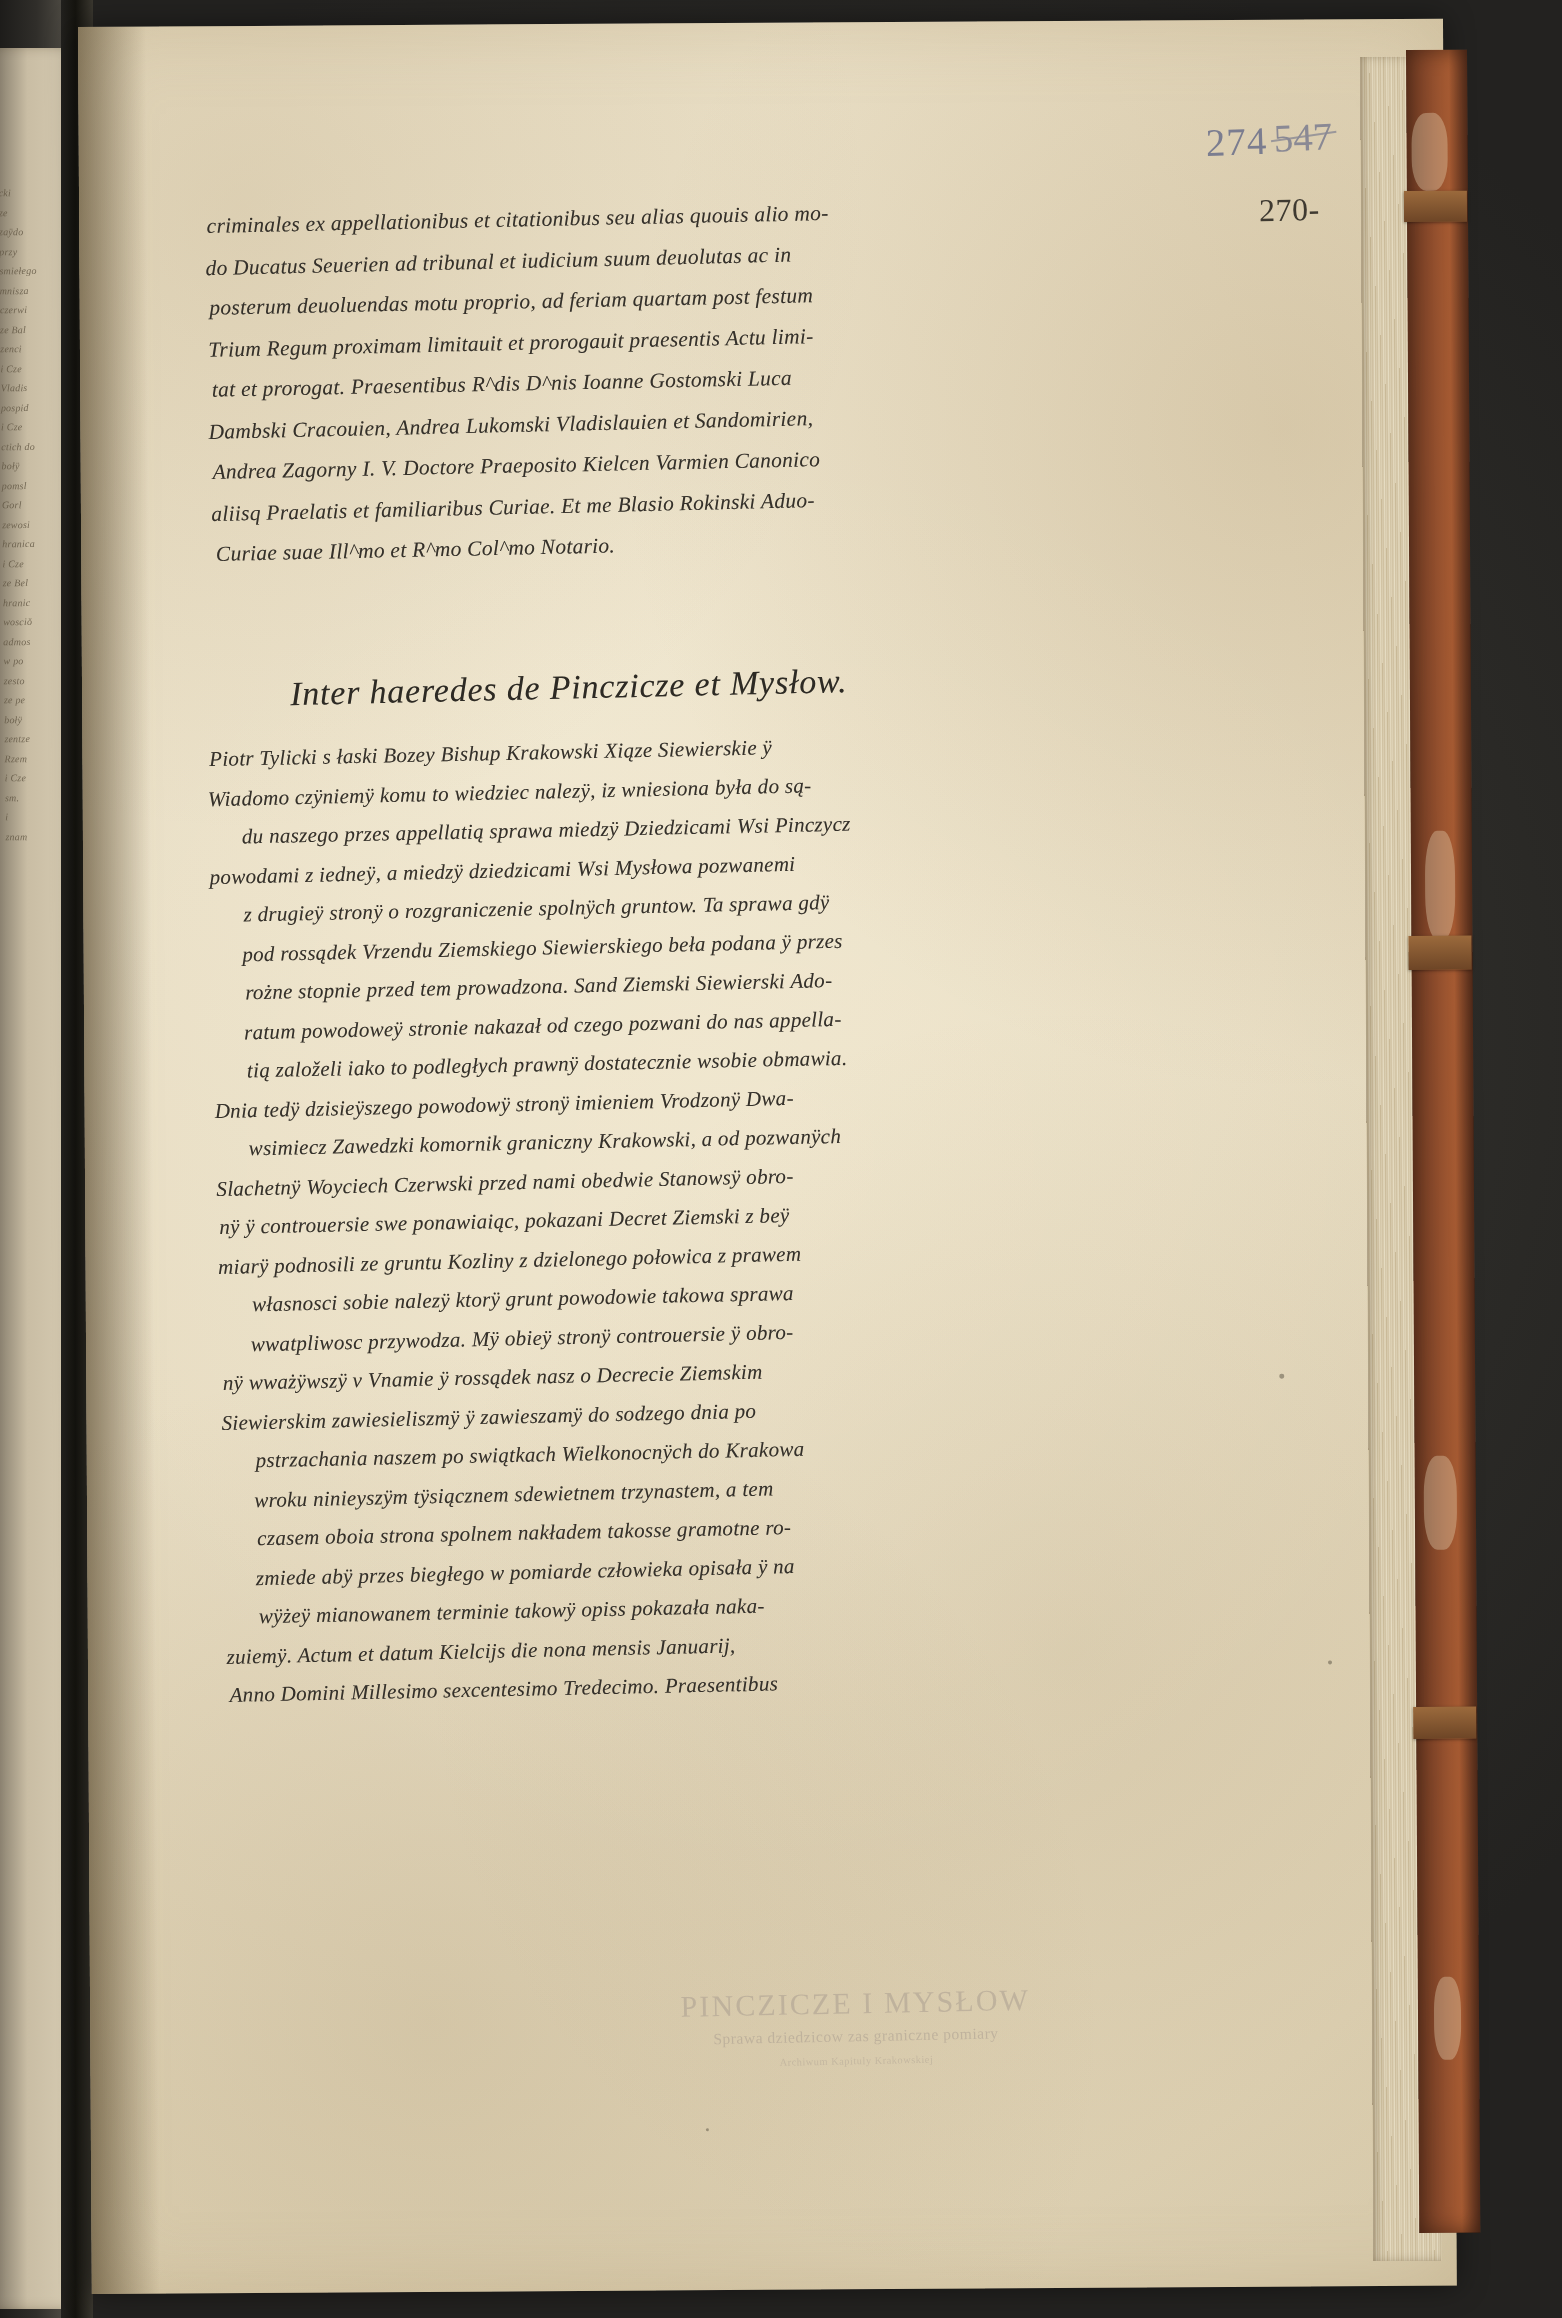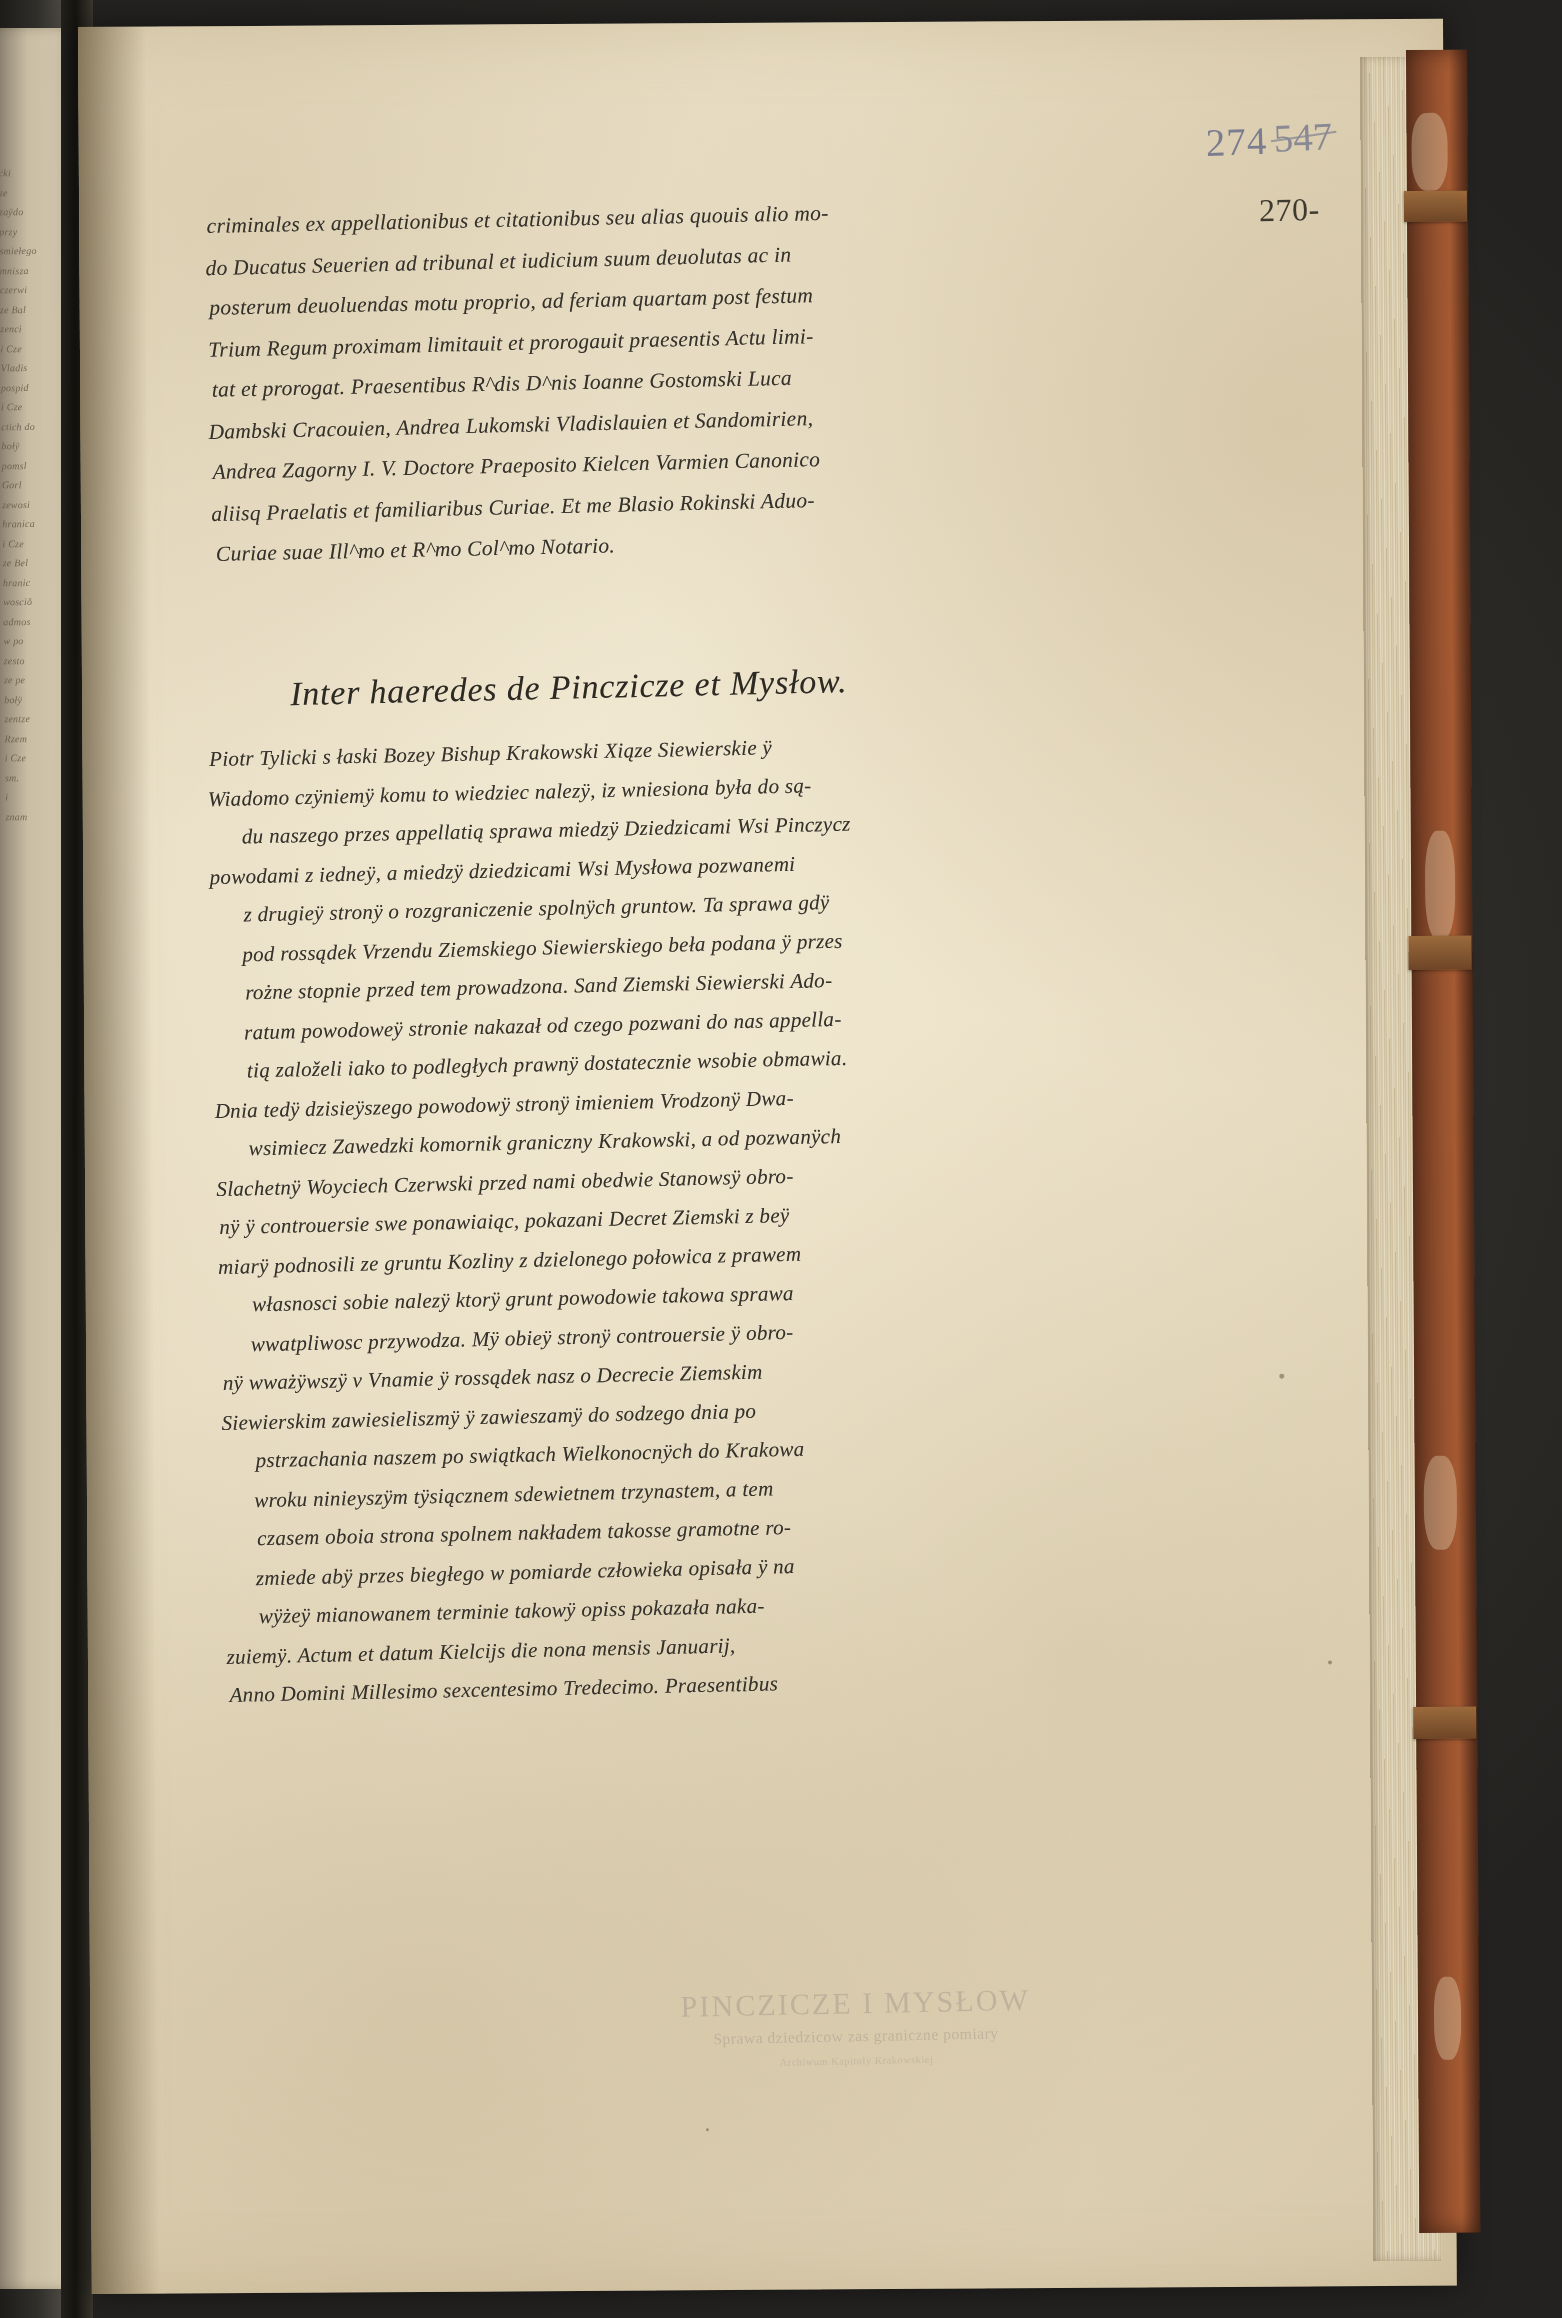--- a/index.html
+++ b/index.html
@@ -27,21 +27,21 @@
   .left-dark {
     position: absolute;
     left: 0; top: 0;
     width: 61px; height: 2319px;
     background: linear-gradient(to right, #1d1c1a 0%, #302e2a 60%, #4a4740 100%);
   }
 
   
   .facing-page {
     position: absolute;
-    left: 0px; top: 28px;
+    left: 0px; top: 48px;
     width: 78px; height: 2261px;
     background: linear-gradient(to right, #8d8472 0%, #c9bda4 35%, #d8cdb4 100%);
     box-shadow: inset -7.3px 0 13.5px -4.2px rgba(60,45,25,0.55);
   }
   .facing-text {
     position: absolute;
     left: 2.1px;
     top: 135px;
     width: 63px;
     color: #5e5340;

